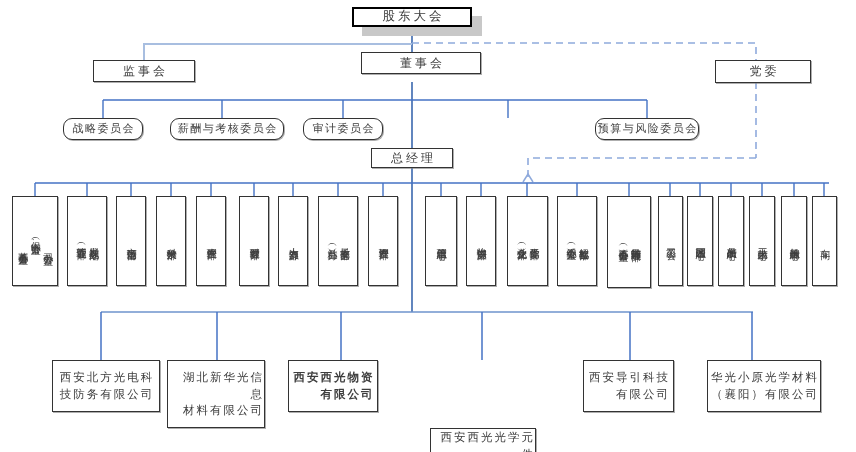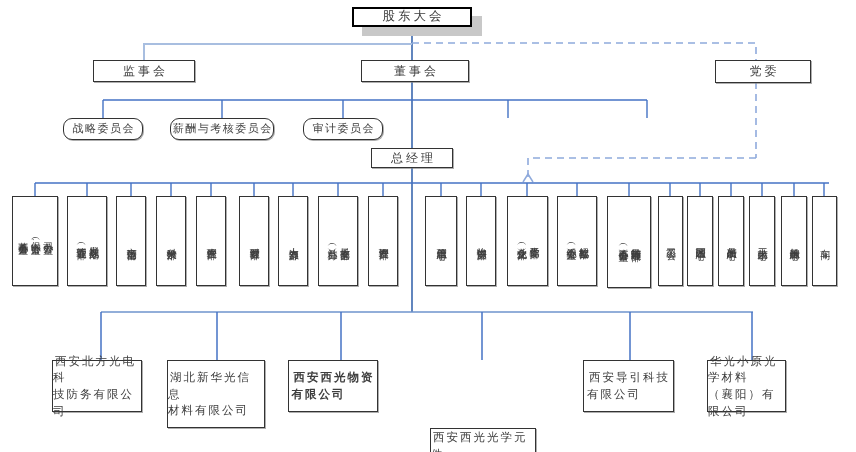--- a/index.html
+++ b/index.html
@@ -12,21 +12,21 @@
     overflow:hidden;
   }
   .connectors{position:absolute;left:0;top:0;pointer-events:none;}
   .box{
     position:absolute;
     box-sizing:border-box;
     background:#ffffff;
     border:1.5px solid #333333;
     box-shadow:1px 1px 0 0 rgba(130,130,130,.65);
     display:flex;align-items:center;justify-content:center;
-    text-align:left;
+    text-align:right;
     white-space:pre-line;
     line-height:1.25;
   }
   .hbox{font-size:12px;letter-spacing:3px;text-indent:3px;}
   .cbox{font-size:11px;letter-spacing:1.5px;text-indent:1.5px;border-radius:9px;}
   .root{border:2px solid #000;box-shadow:10px 9px 0 0 #c8c8c8;font-size:12.5px;}
   .vbox{
     writing-mode:vertical-rl;
     font-size:10px;
     letter-spacing:0.5px;
@@ -87,26 +87,27 @@
     <line x1="217" y1="312" x2="217" y2="360" stroke="#4472C4" stroke-width="1.5"></line>
     <line x1="341" y1="312" x2="341" y2="360" stroke="#4472C4" stroke-width="1.5"></line>
     <line x1="482" y1="312" x2="482" y2="360" stroke="#4472C4" stroke-width="1.5"></line>
     <line x1="630" y1="312" x2="630" y2="360" stroke="#4472C4" stroke-width="1.5"></line>
     <line x1="752" y1="312" x2="752" y2="360" stroke="#4472C4" stroke-width="1.5"></line>
   </svg>
 
   <div class="box hbox root" style="left:352px;top:7px;width:120px;height:20px;">股东大会</div>
 
   <div class="box hbox" style="left:93px;top:60px;width:102px;height:22px;">监事会</div>
-  <div class="box hbox" style="left:361px;top:60px;width:108px;height:22px;">董事会</div>
+  <div class="box hbox" style="left:361px;top:52px;width:120px;height:22px;">董事会</div>
   <div class="box hbox" style="left:715px;top:60px;width:96px;height:23px;">党委</div>
 
   <div class="box cbox" style="left:63px;top:118px;width:80px;height:22px;">战略委员会</div>
-  <div class="box cbox" style="left:170px;top:118px;width:104px;height:22px;">薪酬与考核委员会</div>
+  <div class="box cbox" style="left:170px;top:118px;width:114px;height:22px;">薪酬与考核委员会</div>
   <div class="box cbox" style="left:303px;top:118px;width:80px;height:22px;">审计委员会</div>
+  <div class="box cbox" style="left:595px;top:118px;width:104px;height:22px;">预算与风险委员会</div>
 
   <div class="box hbox" style="left:371px;top:148px;width:82px;height:20px;">总经理</div>
 
   <div class="box vbox" style="left:12px;top:196px;width:46px;height:90px;">公司办公室
 （保密办公室、
 董事会办公室）</div>
   <div class="box vbox" style="left:67px;top:196px;width:40px;height:90px;">发展规划部
 （证券管理部）</div>
   <div class="box vbox" style="left:116px;top:196px;width:30px;height:90px;">市场运营部</div>
   <div class="box vbox" style="left:156px;top:196px;width:30px;height:90px;">科学技术部</div>
@@ -124,26 +125,26 @@
 （纪委办公室）</div>
   <div class="box vbox" style="left:607px;top:196px;width:44px;height:92px;">审计与风险管理部
 （监事会办公室）</div>
   <div class="box vbox" style="left:658px;top:196px;width:25px;height:90px;">公司工会</div>
   <div class="box vbox" style="left:687px;top:196px;width:26px;height:90px;">园区管理中心</div>
   <div class="box vbox" style="left:718px;top:196px;width:26px;height:90px;">产品研发中心</div>
   <div class="box vbox" style="left:749px;top:196px;width:26px;height:90px;">工艺技术中心</div>
   <div class="box vbox" style="left:781px;top:196px;width:26px;height:90px;">检测计量中心</div>
   <div class="box vbox" style="left:812px;top:196px;width:25px;height:90px;">车间</div>
 
-  <div class="box sbox" style="left:52px;top:360px;width:90px;height:52px;">西安北方光电科
+  <div class="box sbox" style="left:52px;top:360px;width:108px;height:52px;">西安北方光电科
 技防务有限公司</div>
   <div class="box sbox" style="left:167px;top:360px;width:98px;height:68px;">湖北新华光信息
 材料有限公司</div>
   <div class="box sbox" style="left:288px;top:360px;width:90px;height:52px;font-weight:bold;">西安西光物资
 有限公司</div>
   <div class="box sbox" style="left:430px;top:380px;width:106px;height:52px;margin-top:48px;">西安西光光学元件
 有限公司</div>
   <div class="box sbox" style="left:583px;top:360px;width:91px;height:52px;">西安导引科技
 有限公司</div>
-  <div class="box sbox" style="left:707px;top:360px;width:79px;height:52px;">华光小原光学材料
+  <div class="box sbox" style="left:707px;top:360px;width:114px;height:52px;">华光小原光学材料
 （襄阳）有限公司</div>
 
 </div>
 
 </body></html>

